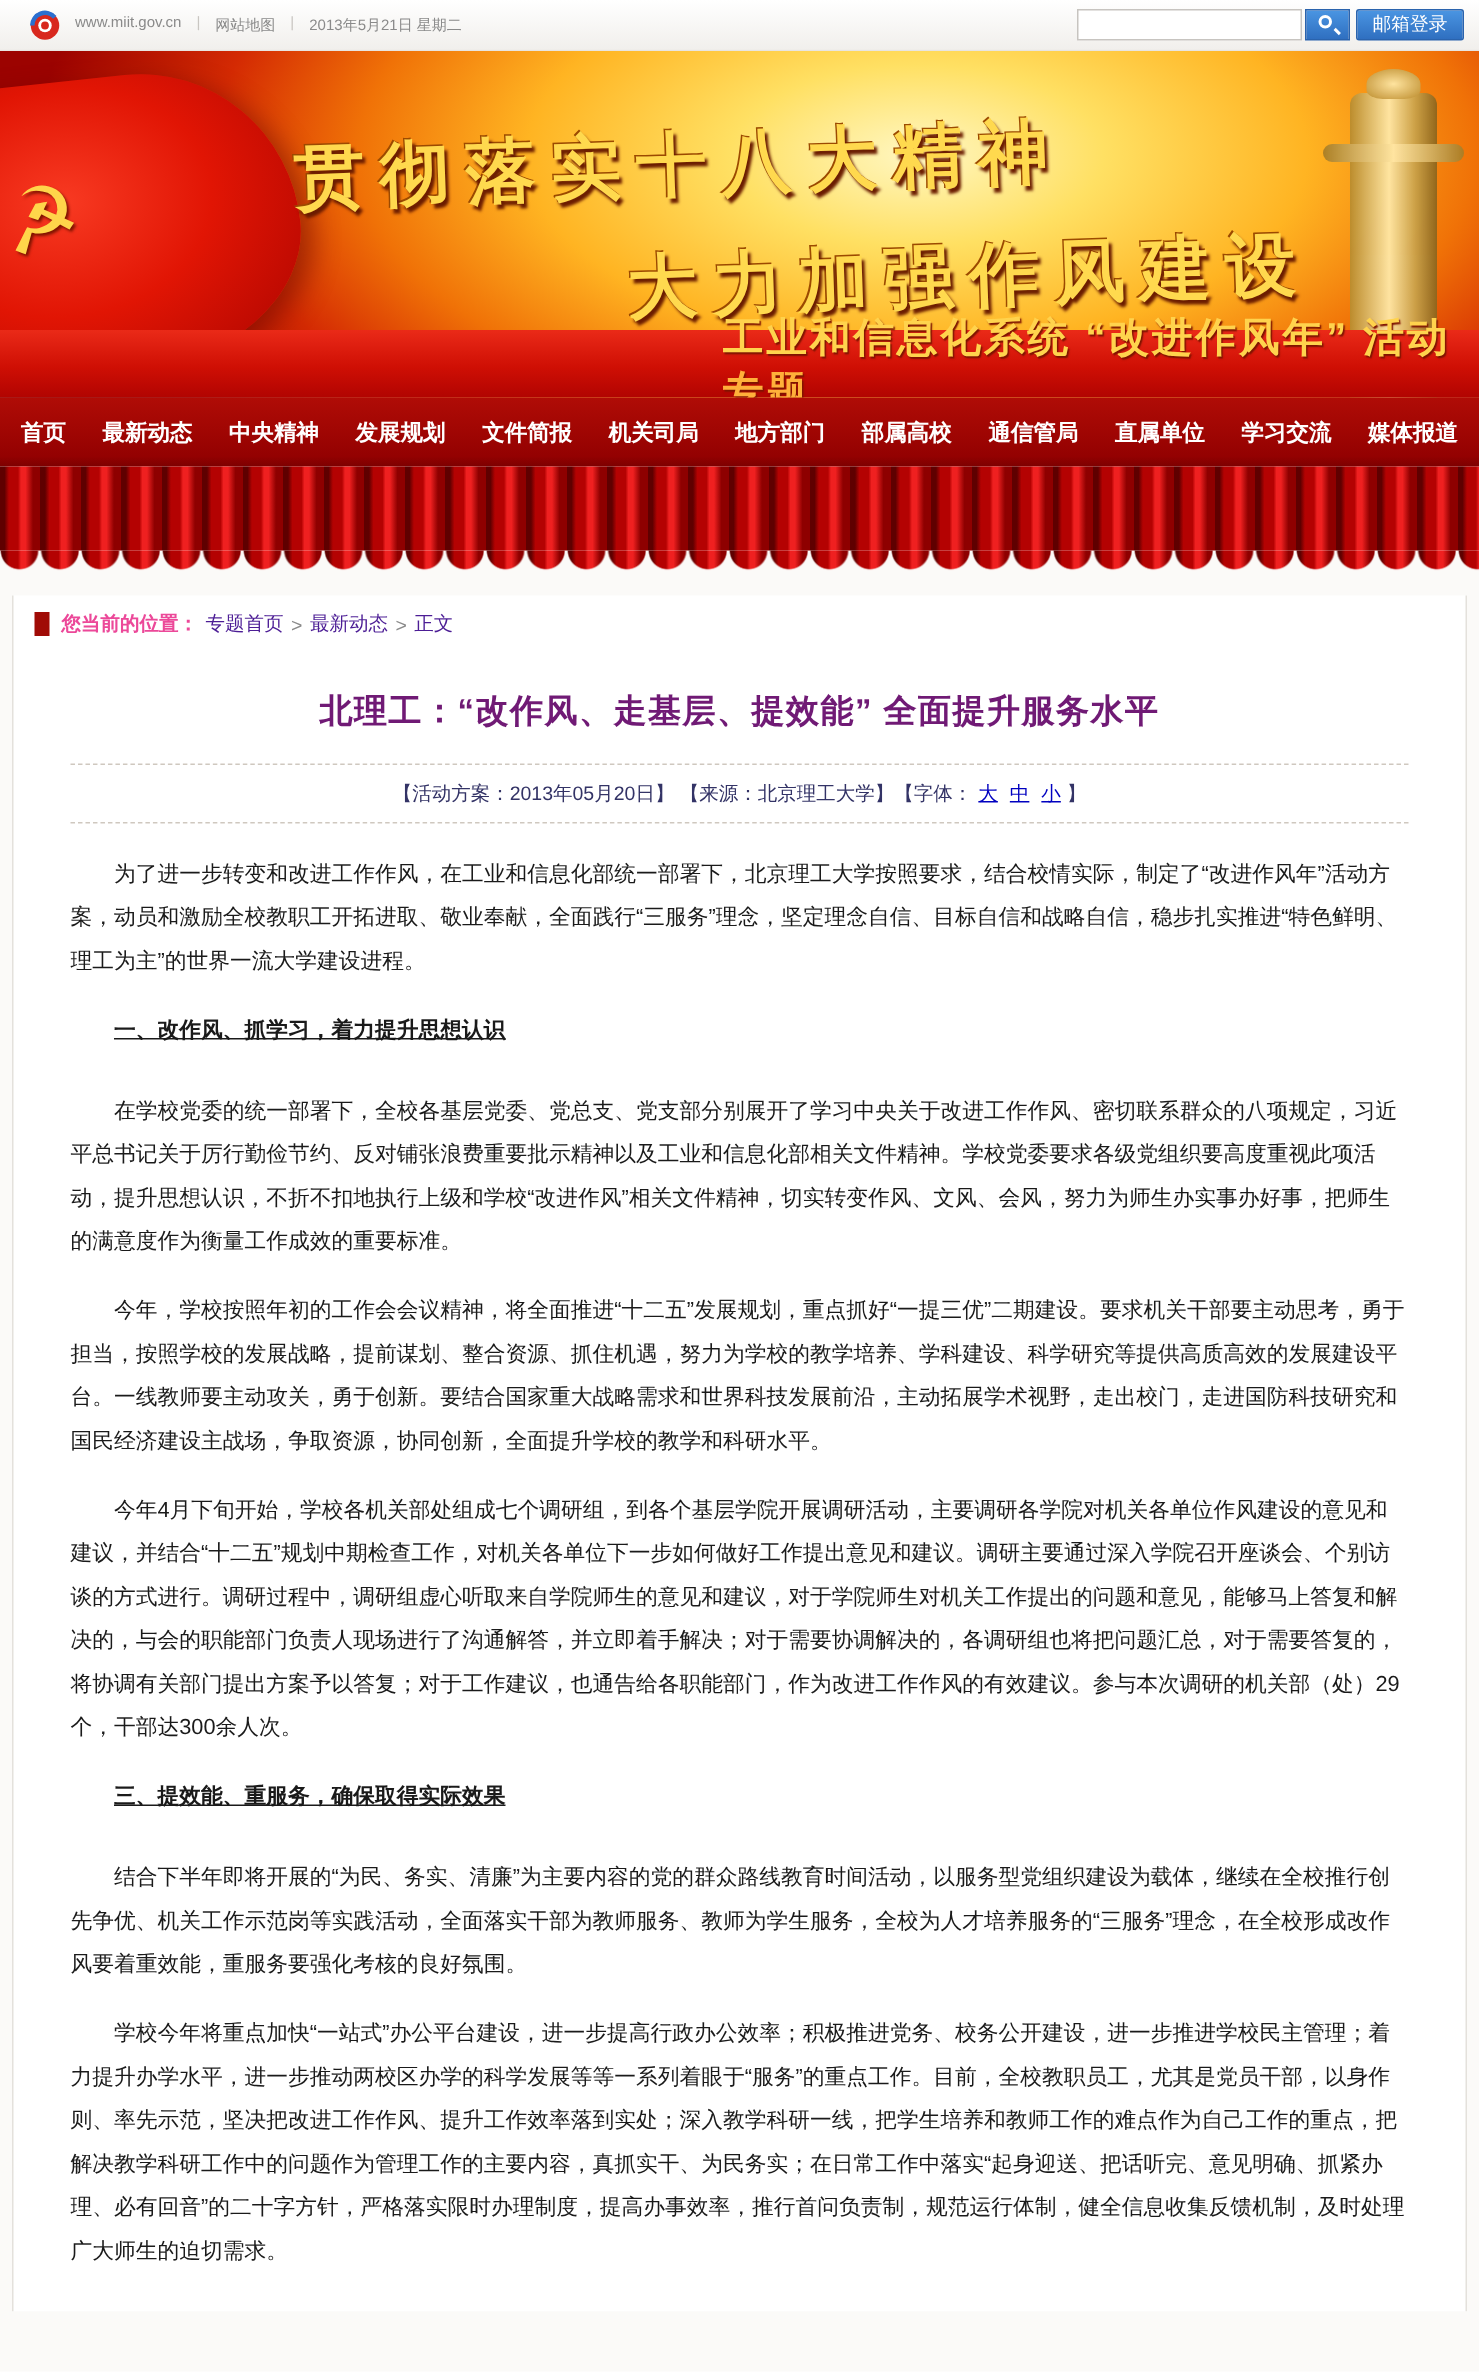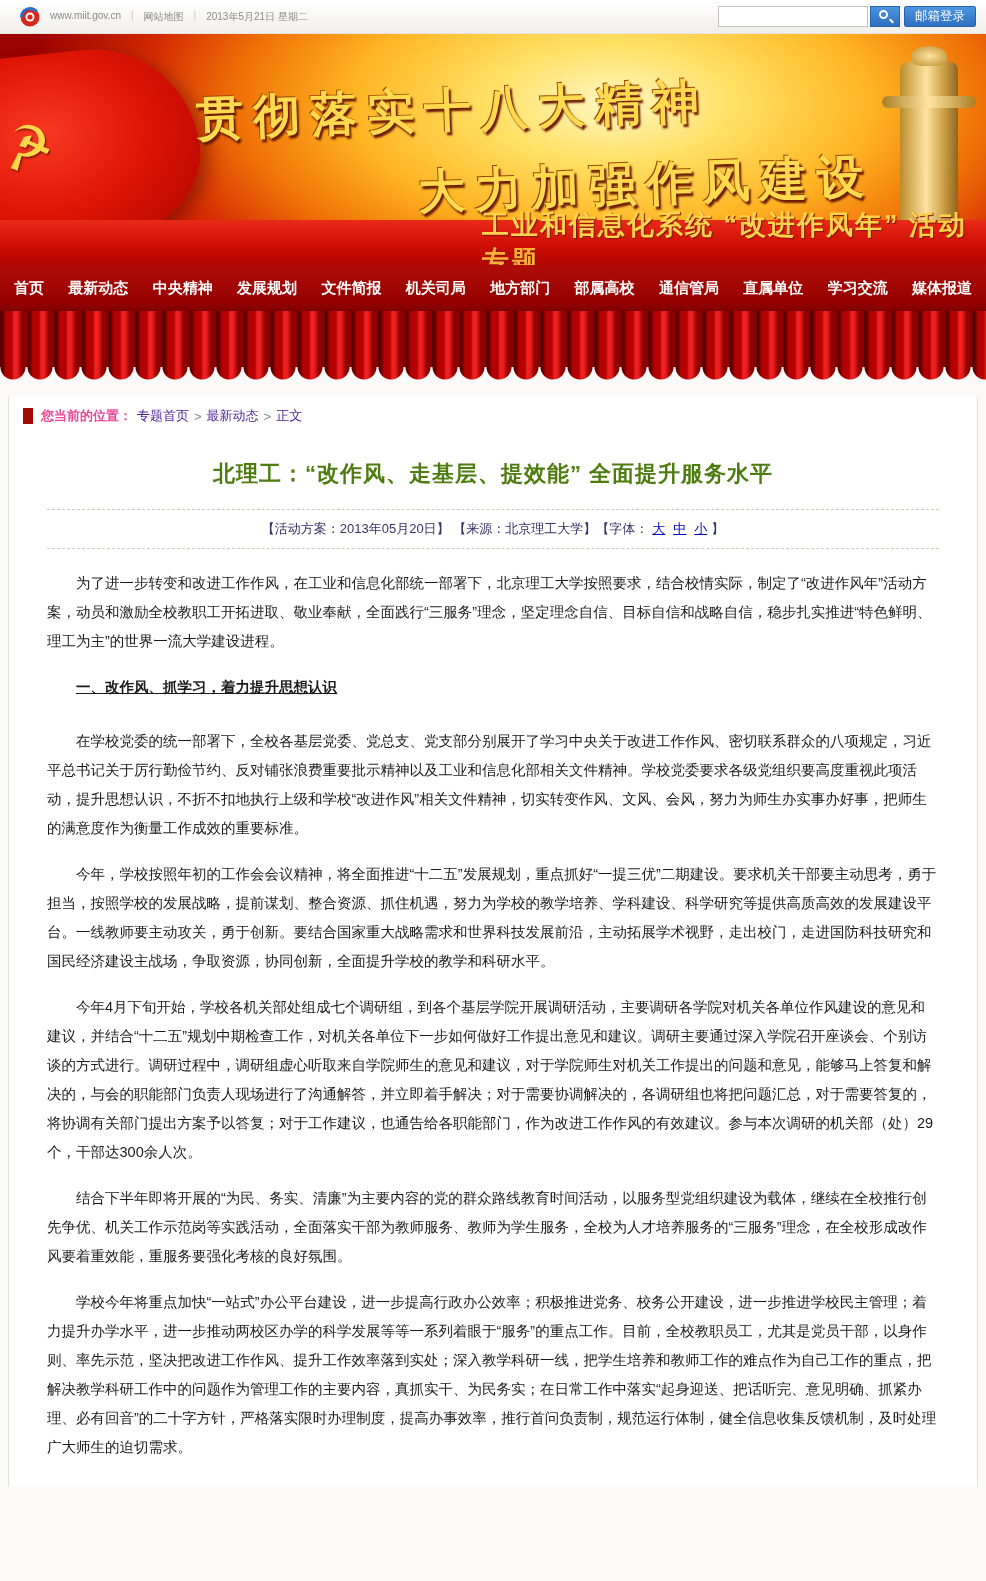--- a/index.html
+++ b/index.html
@@ -52,21 +52,21 @@
     background-size:27px 17px; background-repeat:repeat-x; }
 
   
   .content-wrap { background:#fff; margin:14px 8px 0; border-left:1px solid #e4e1dc; border-right:1px solid #e4e1dc; padding-bottom:8px; }
   .breadcrumb { display:flex; align-items:center; padding:10px 14px 6px; font-size:13px; color:#5a5a5a; }
   .crumb-marker { width:10px; height:16px; background:#a00b06; margin-right:8px; }
   .crumb-label { font-weight:bold; color:#ec4899; }
   .breadcrumb a { color:#4c1d95; text-decoration:none; margin:0 5px; cursor:pointer; }
   .breadcrumb .gt { color:#8a8a8a; }
 
-  .article-title { text-align:center; color:#4d7c0f; font-weight:bold; font-size:22px; margin:28px 30px 20px; letter-spacing:1px; }
+  .article-title { text-align:center; color:#701a75; font-weight:bold; font-size:22px; margin:28px 30px 20px; letter-spacing:1px; }
   .meta-bar { margin:6px 38px 0; padding:10px 0; border-top:1px dashed #cfc8bf; border-bottom:1px dashed #cfc8bf; text-align:center; font-size:13px; color:#333366; }
   .meta-bar .fz { color:#0000c0; text-decoration:underline; margin:0 4px; cursor:pointer; }
 
   .article-body { padding:20px 38px 0; color:#1a1a1a; font-size:14.5px; line-height:29px; }
   .article-body .para { text-indent:2em; margin-bottom:17px; }
   .article-body .heading { text-indent:2em; font-weight:bold; margin:8px 0 25px;text-decoration:underline; }
 </style>
 </head>
 <body>
 
@@ -145,17 +145,18 @@
     <span>【活动方案：2013年05月20日】</span>
     <span>【来源：北京理工大学】</span><span>【字体：</span><span class="fz">大</span><span class="fz">中</span><span class="fz">小</span><span>】</span>
   </div>
 
   <div class="article-body">
     <p class="para">为了进一步转变和改进工作作风，在工业和信息化部统一部署下，北京理工大学按照要求，结合校情实际，制定了“改进作风年”活动方案，动员和激励全校教职工开拓进取、敬业奉献，全面践行“三服务”理念，坚定理念自信、目标自信和战略自信，稳步扎实推进“特色鲜明、理工为主”的世界一流大学建设进程。</p>
     <p class="heading">一、改作风、抓学习，着力提升思想认识</p>
     <p class="para">在学校党委的统一部署下，全校各基层党委、党总支、党支部分别展开了学习中央关于改进工作作风、密切联系群众的八项规定，习近平总书记关于厉行勤俭节约、反对铺张浪费重要批示精神以及工业和信息化部相关文件精神。学校党委要求各级党组织要高度重视此项活动，提升思想认识，不折不扣地执行上级和学校“改进作风”相关文件精神，切实转变作风、文风、会风，努力为师生办实事办好事，把师生的满意度作为衡量工作成效的重要标准。</p>
     <p class="para">今年，学校按照年初的工作会会议精神，将全面推进“十二五”发展规划，重点抓好“一提三优”二期建设。要求机关干部要主动思考，勇于担当，按照学校的发展战略，提前谋划、整合资源、抓住机遇，努力为学校的教学培养、学科建设、科学研究等提供高质高效的发展建设平台。一线教师要主动攻关，勇于创新。要结合国家重大战略需求和世界科技发展前沿，主动拓展学术视野，走出校门，走进国防科技研究和国民经济建设主战场，争取资源，协同创新，全面提升学校的教学和科研水平。</p>
     <p class="para">今年4月下旬开始，学校各机关部处组成七个调研组，到各个基层学院开展调研活动，主要调研各学院对机关各单位作风建设的意见和建议，并结合“十二五”规划中期检查工作，对机关各单位下一步如何做好工作提出意见和建议。调研主要通过深入学院召开座谈会、个别访谈的方式进行。调研过程中，调研组虚心听取来自学院师生的意见和建议，对于学院师生对机关工作提出的问题和意见，能够马上答复和解决的，与会的职能部门负责人现场进行了沟通解答，并立即着手解决；对于需要协调解决的，各调研组也将把问题汇总，对于需要答复的，将协调有关部门提出方案予以答复；对于工作建议，也通告给各职能部门，作为改进工作作风的有效建议。参与本次调研的机关部（处）29个，干部达300余人次。</p>
+    <p class="heading">三、提效能、重服务，确保取得实际效果</p>
     <p class="para">结合下半年即将开展的“为民、务实、清廉”为主要内容的党的群众路线教育时间活动，以服务型党组织建设为载体，继续在全校推行创先争优、机关工作示范岗等实践活动，全面落实干部为教师服务、教师为学生服务，全校为人才培养服务的“三服务”理念，在全校形成改作风要着重效能，重服务要强化考核的良好氛围。</p>
     <p class="para">学校今年将重点加快“一站式”办公平台建设，进一步提高行政办公效率；积极推进党务、校务公开建设，进一步推进学校民主管理；着力提升办学水平，进一步推动两校区办学的科学发展等等一系列着眼于“服务”的重点工作。目前，全校教职员工，尤其是党员干部，以身作则、率先示范，坚决把改进工作作风、提升工作效率落到实处；深入教学科研一线，把学生培养和教师工作的难点作为自己工作的重点，把解决教学科研工作中的问题作为管理工作的主要内容，真抓实干、为民务实；在日常工作中落实“起身迎送、把话听完、意见明确、抓紧办理、必有回音”的二十字方针，严格落实限时办理制度，提高办事效率，推行首问负责制，规范运行体制，健全信息收集反馈机制，及时处理广大师生的迫切需求。</p>
   </div>
 
 </div>
 
 </body></html>

